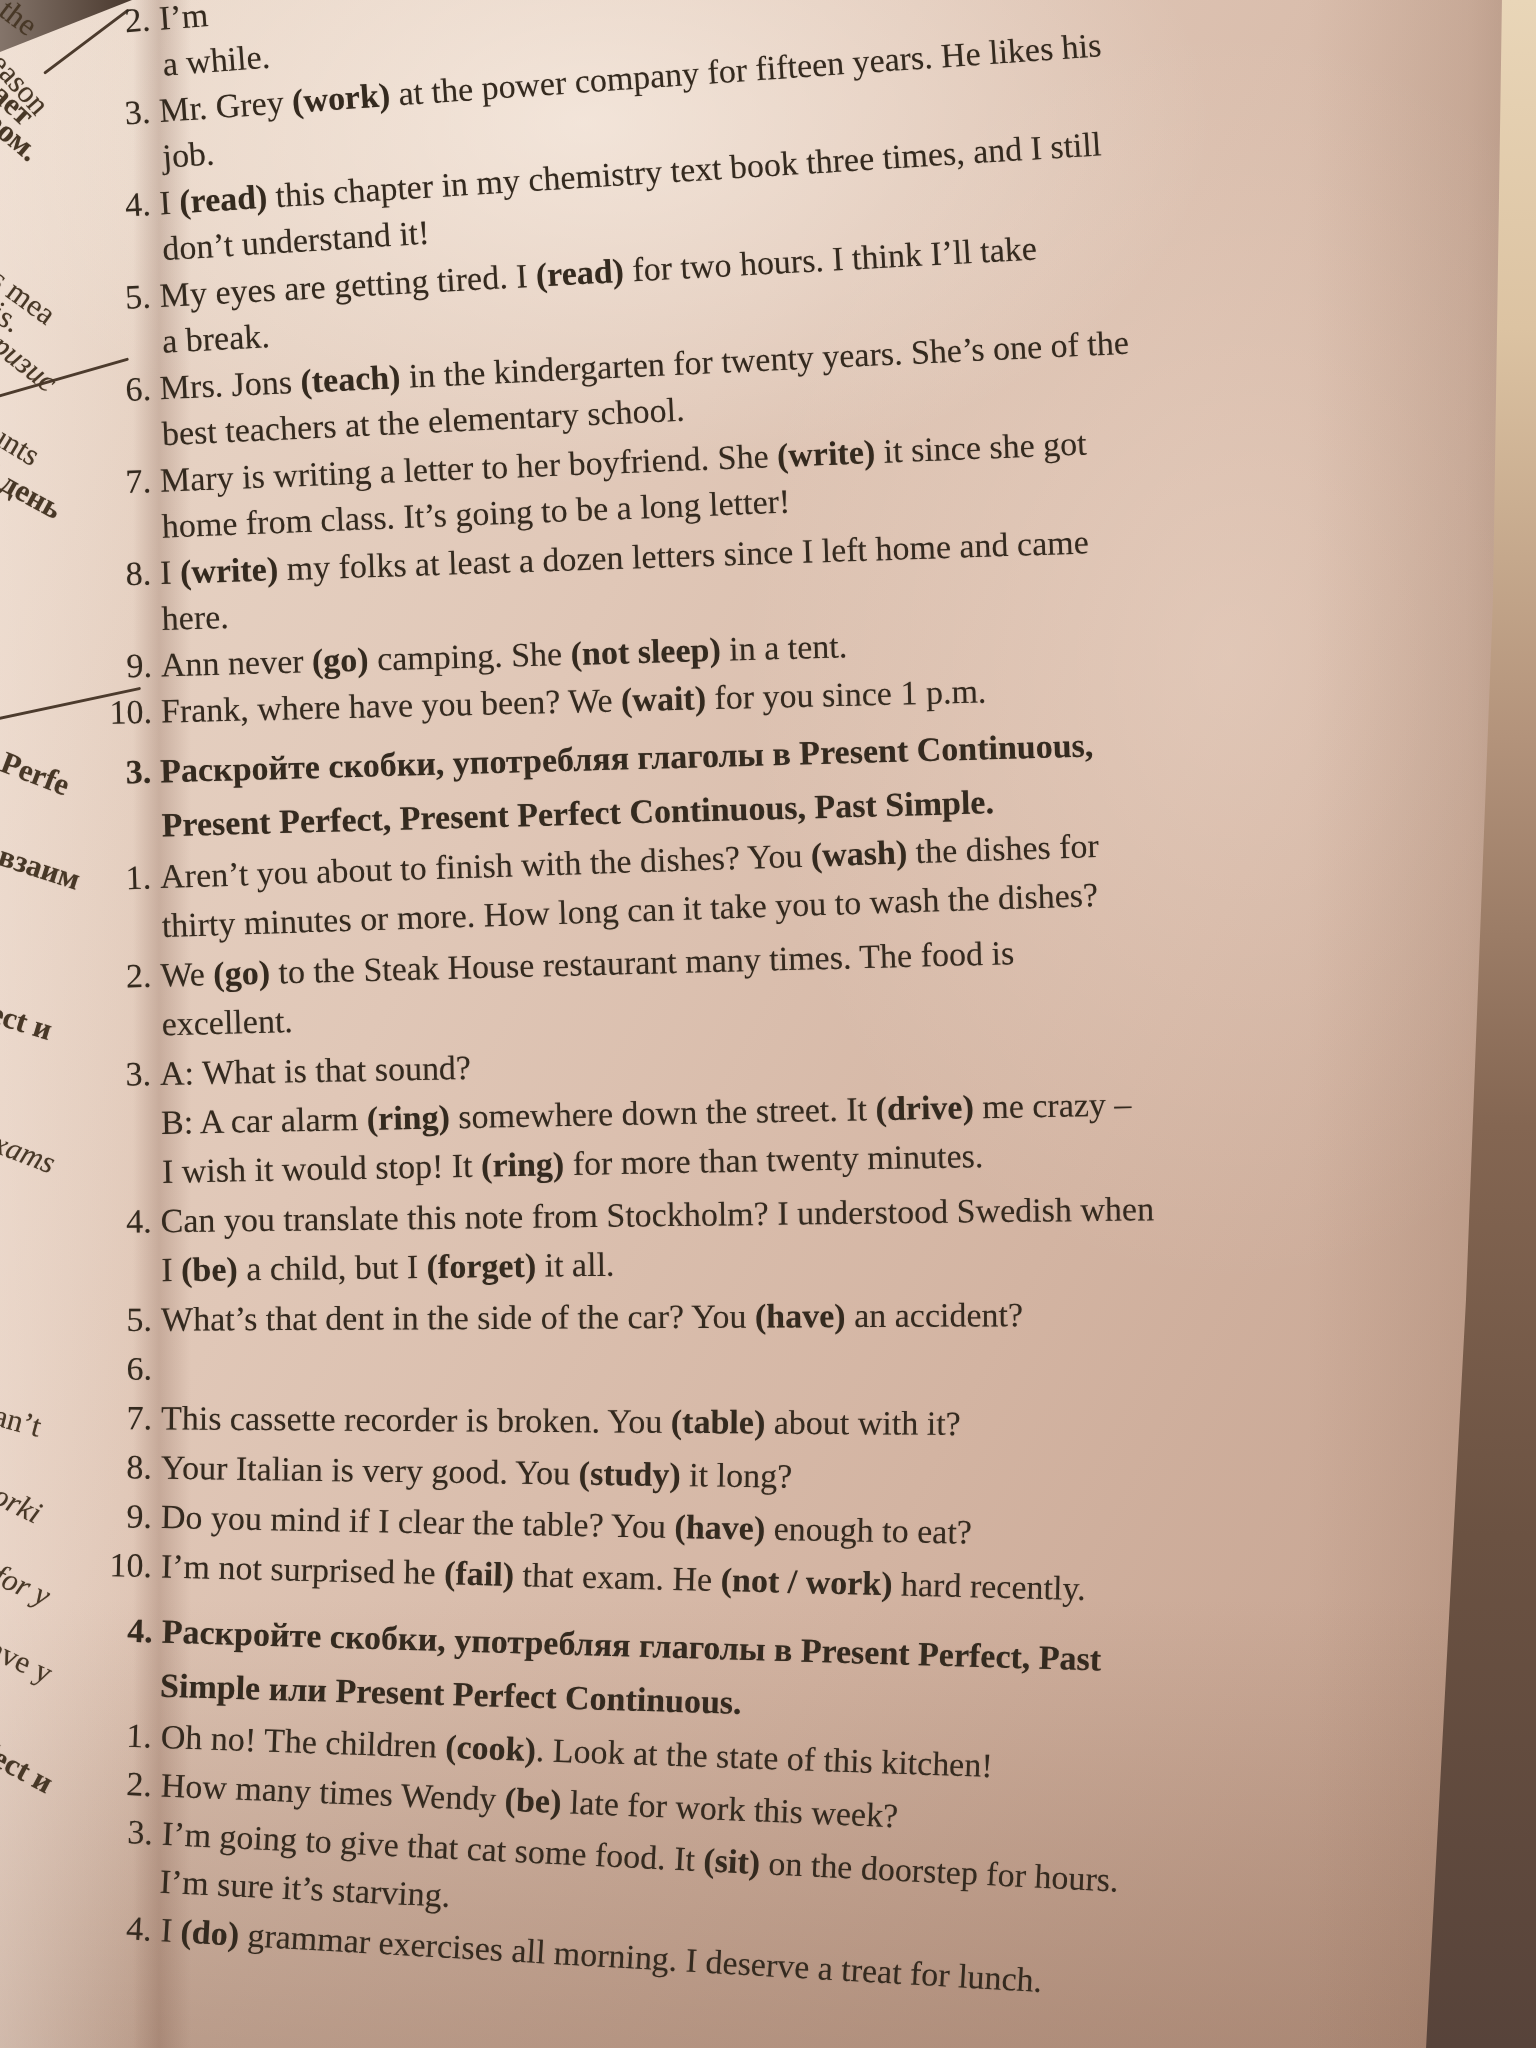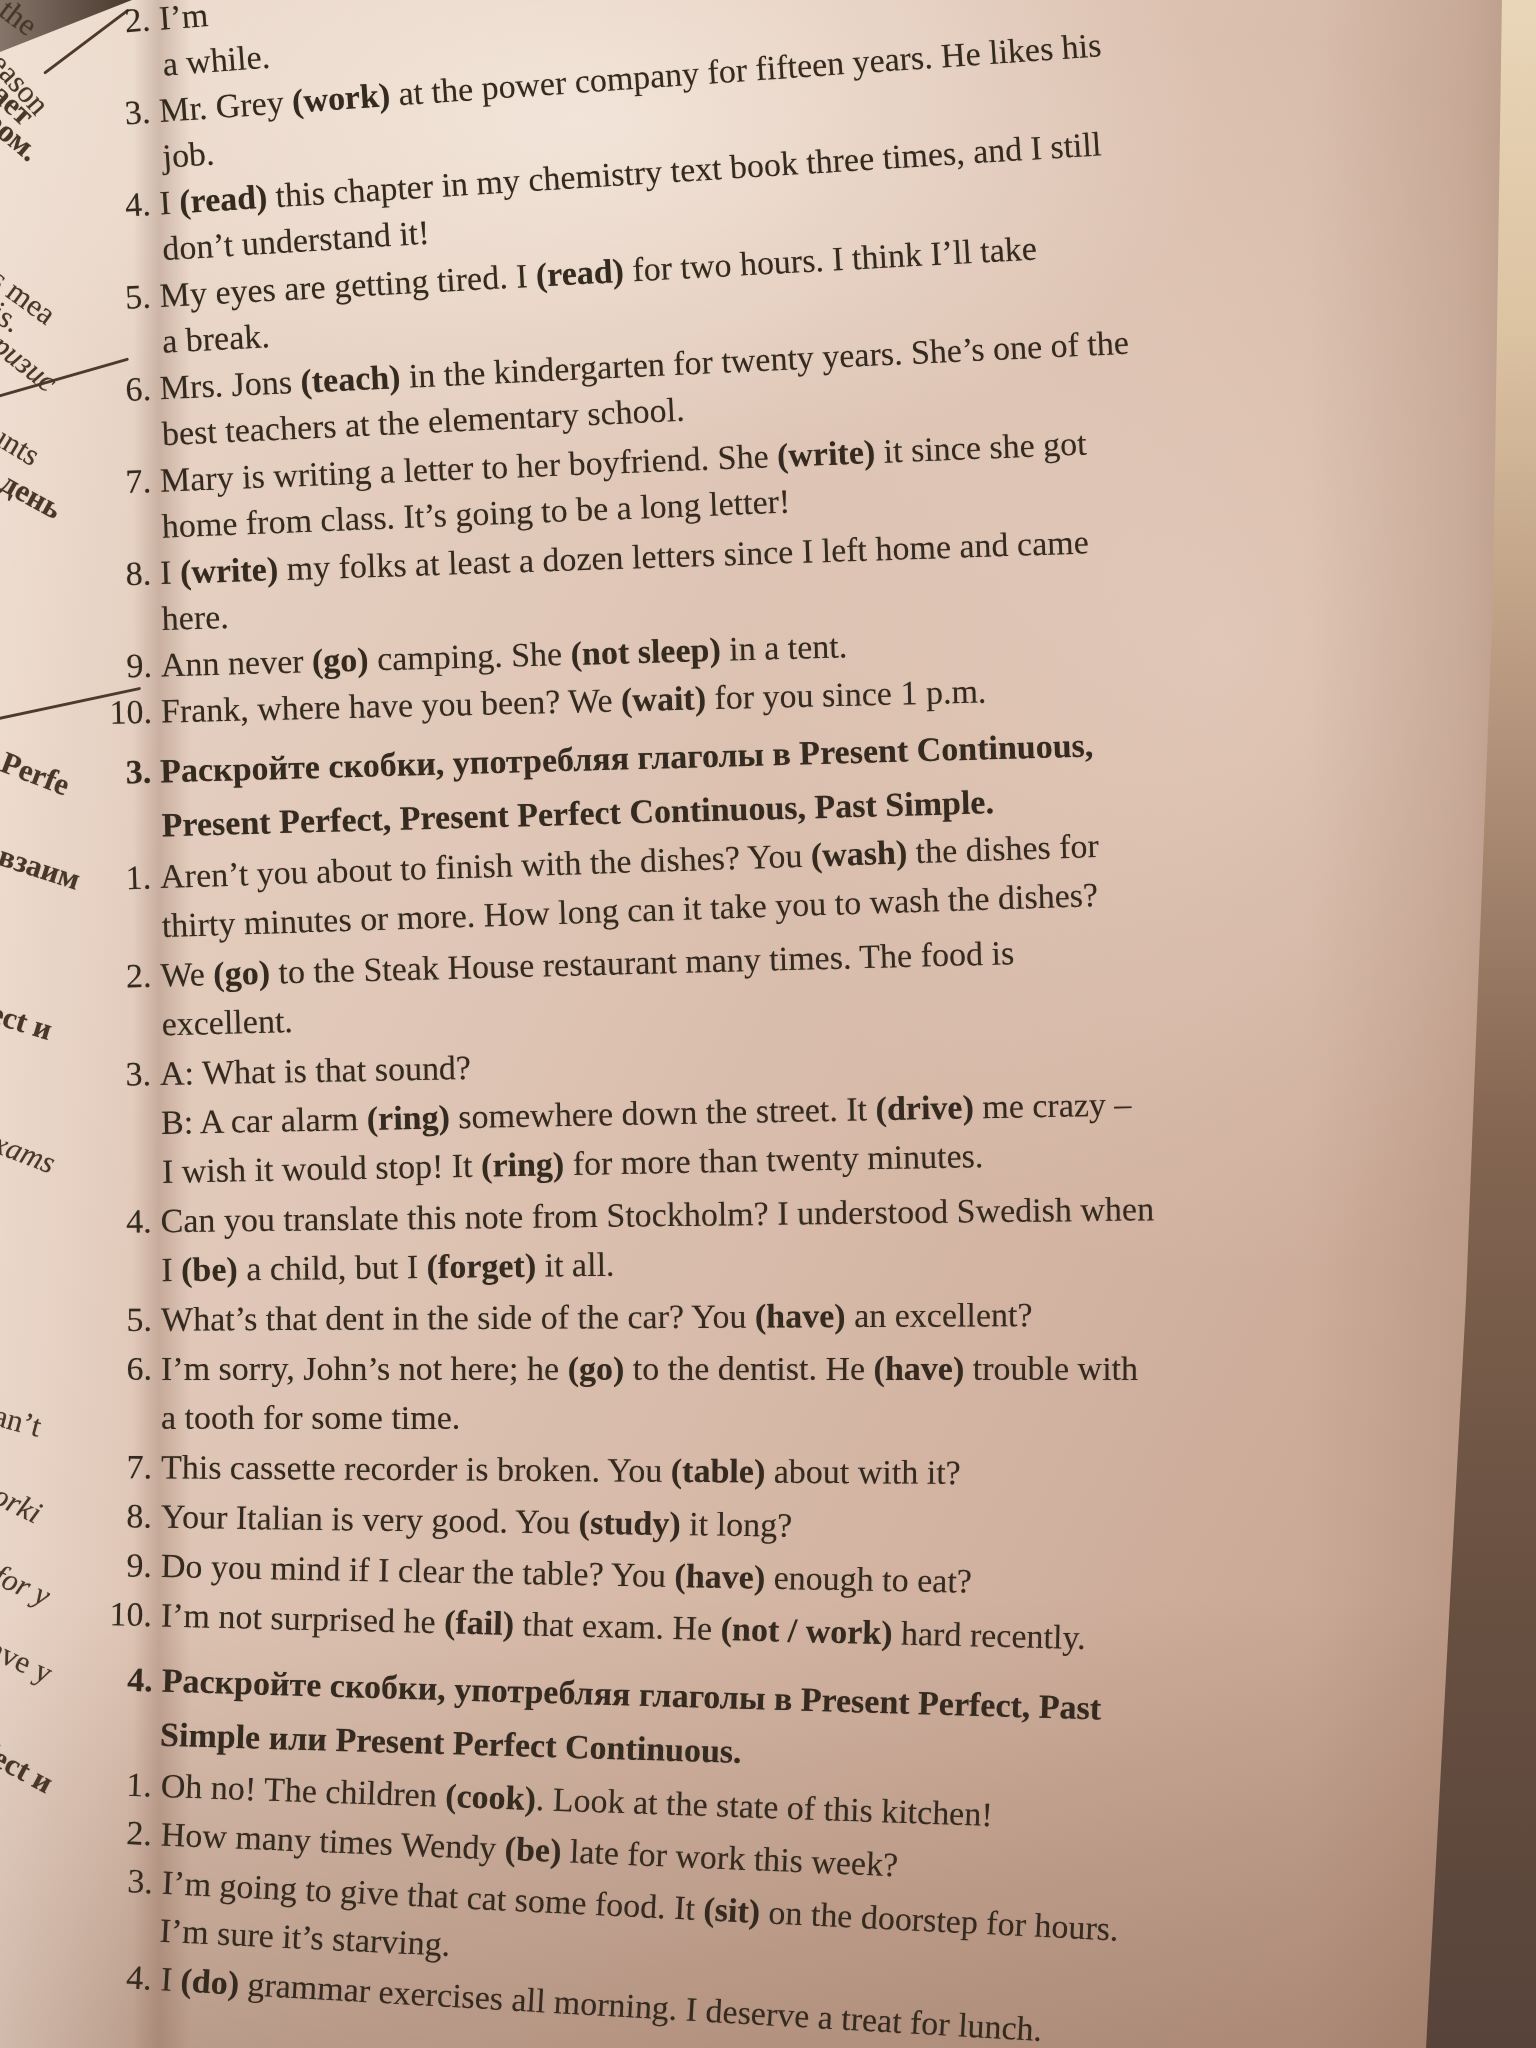--- a/index.html
+++ b/index.html
@@ -187,25 +187,24 @@
         <li class="item i-2">
           <span class="num">3.</span>
           <span class="txt"><span>A: What is that sound?</span><br><span>B: A car alarm </span><span class="vb">(ring)</span><span> somewhere down the street. It </span><span class="vb">(drive)</span><span> me crazy –</span><br><span>I wish it would stop! It </span><span class="vb">(ring)</span><span> for more than twenty minutes.</span></span>
         </li>
         <li class="item i-3">
           <span class="num">4.</span>
           <span class="txt"><span>Can you translate this note from Stockholm? I understood Swedish when</span><br><span>I </span><span class="vb">(be)</span><span> a child, but I </span><span class="vb">(forget)</span><span> it all.</span></span>
         </li>
         <li class="item i-4">
           <span class="num">5.</span>
-          <span class="txt"><span>What’s that dent in the side of the car? You </span><span class="vb">(have)</span><span> an excellent?</span></span>
+          <span class="txt"><span>What’s that dent in the side of the car? You </span><span class="vb">(have)</span><span> an accident?</span></span>
         </li>
         <li class="item i-5">
           <span class="num">6.</span>
-          <span class="txt"><span>I’m sorry, John’s not here; he </span><span class="vb">(go)</span><span> to the dentist. He </span><span class="vb">(have)</span><span> trouble with</span><br><span>a tooth for some time.</span></span>
         </li>
         <li class="item i-6">
           <span class="num">7.</span>
           <span class="txt"><span>This cassette recorder is broken. You </span><span class="vb">(table)</span><span> about with it?</span></span>
         </li>
         <li class="item i-7">
           <span class="num">8.</span>
           <span class="txt"><span>Your Italian is very good. You </span><span class="vb">(study)</span><span> it long?</span></span>
         </li>
         <li class="item i-8">

